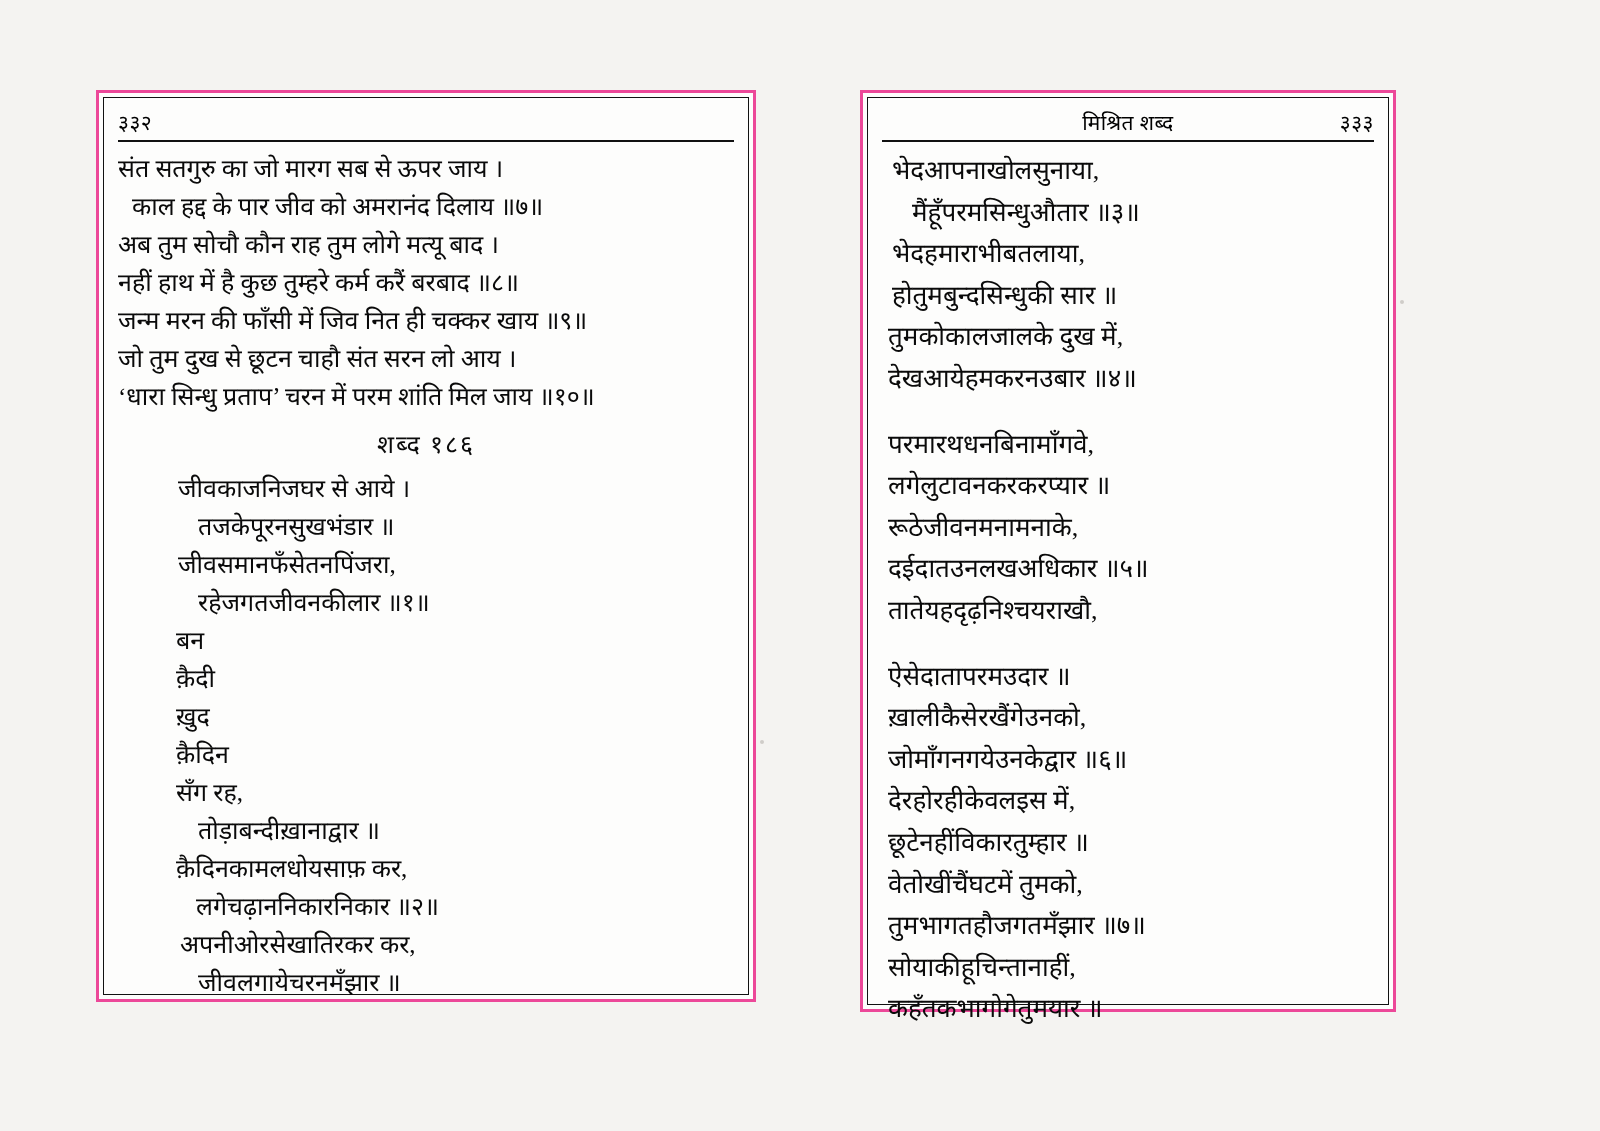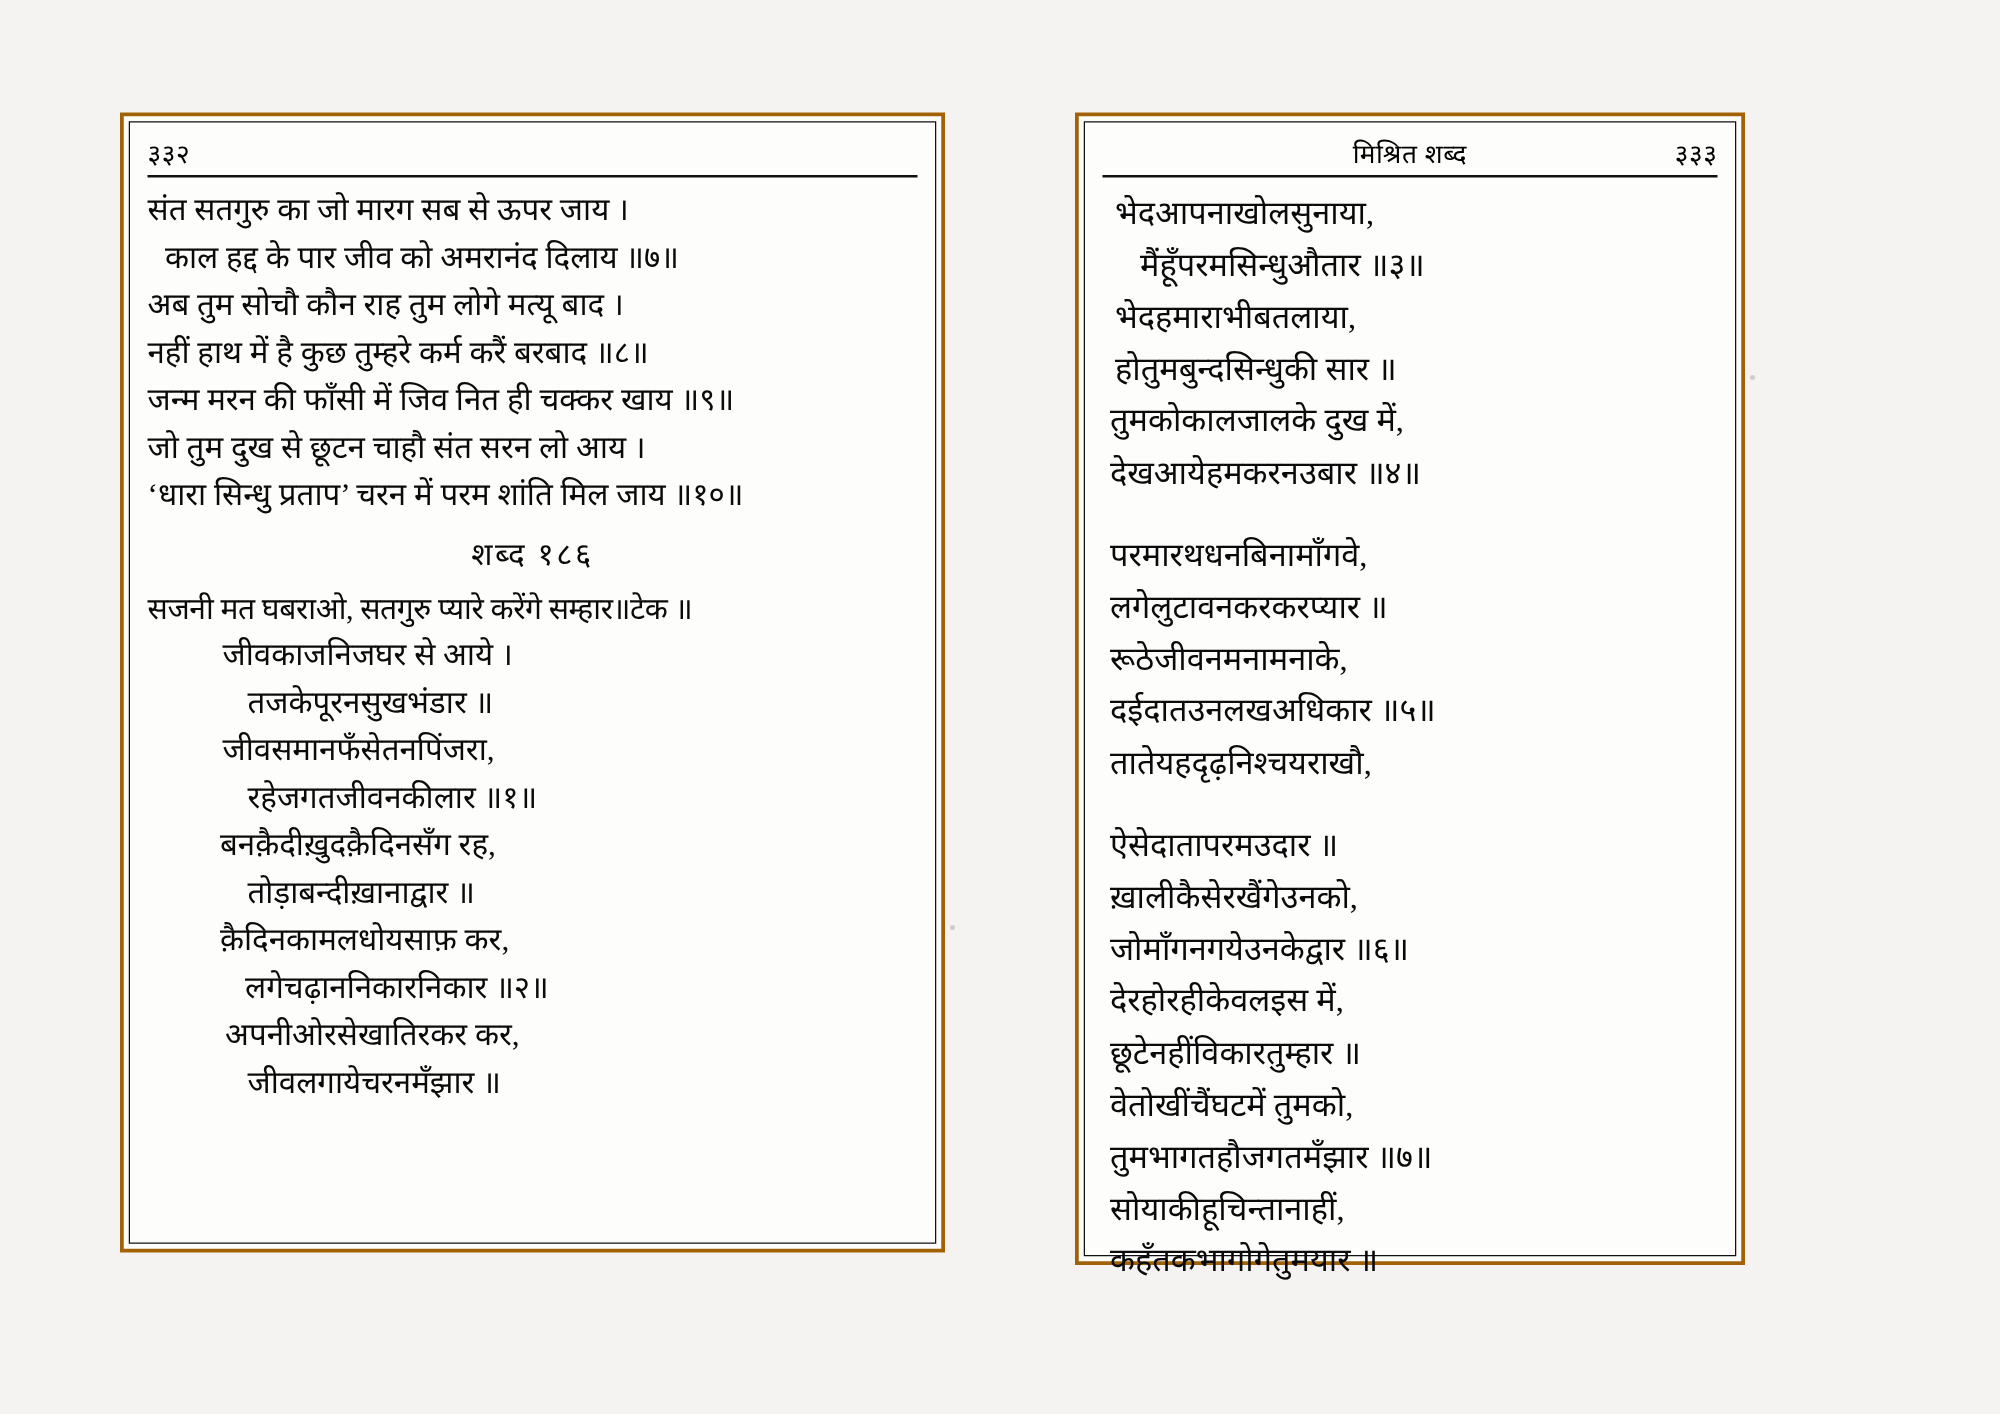--- a/index.html
+++ b/index.html
@@ -15,21 +15,21 @@
   }
   .scan {
     position: relative;
     width: 1600px;
     height: 1131px;
     background: #f4f3f1;
   }
   .page {
     position: absolute;
     background: #fdfdfc;
-    border: 3px solid #a16207;
+    border: 3px solid #ec4899;
     box-sizing: border-box;
     padding: 4px;
   }
   .page-inner {
     border: 1px solid #111;
     width: 100%;
     height: 100%;
     box-sizing: border-box;
     padding: 10px 14px 8px 14px;
     display: flex;
@@ -129,21 +129,20 @@
         <div class="line">संत सतगुरु का जो मारग सब से ऊपर जाय ।</div>
         <div class="line indent">काल हद्द के पार जीव को अमरानंद दिलाय ॥७॥</div>
         <div class="line">अब तुम सोचौ कौन राह तुम लोगे मत्यू बाद ।</div>
         <div class="line">नहीं हाथ में है कुछ तुम्हरे कर्म करैं बरबाद ॥८॥</div>
         <div class="line">जन्म मरन की फाँसी में जिव नित ही चक्कर खाय ॥९॥</div>
         <div class="line">जो तुम दुख से छूटन चाहौ संत सरन लो आय ।</div>
         <div class="line">‘धारा सिन्धु प्रताप’ चरन में परम शांति मिल जाय ॥१०॥</div>
 
         <div class="shabad-title">शब्द १८६</div>
 
-        <div class="tek">सजनी मत घबराओ, सतगुरु प्यारे करेंगे सम्हार॥टेक ॥</div>
 
         <div class="line spread" style="padding-left:60px;padding-right:60px;">
           <span class="w">जीव</span>
           <span class="w">काज</span>
           <span class="w">निज</span>
           <span class="w">घर से आये ।</span>
         </div>
         <div class="line spread" style="padding-left:80px;padding-right:70px;">
           <span class="w">तज</span>
           <span class="w">के</span>
@@ -158,21 +157,21 @@
           <span class="w">तन</span>
           <span class="w">पिंजरा,</span>
         </div>
         <div class="line spread" style="padding-left:80px;padding-right:40px;">
           <span class="w">रहे</span>
           <span class="w">जगत</span>
           <span class="w">जीवन</span>
           <span class="w">की</span>
           <span class="w">लार ॥१॥</span>
         </div>
-        <div class="line spread" style="padding-left:58px;padding-right:40px;">
+        <div class="line spread" style="padding-left:58px;padding-right:40px;flex-direction:column;">
           <span class="w">बन</span>
           <span class="w">क़ैदी</span>
           <span class="w">ख़ुद</span>
           <span class="w">क़ैदिन</span>
           <span class="w">सँग रह,</span>
         </div>
         <div class="line spread" style="padding-left:80px;padding-right:80px;">
           <span class="w">तोड़ा</span>
           <span class="w">बन्दीख़ाना</span>
           <span class="w">द्वार ॥</span>

